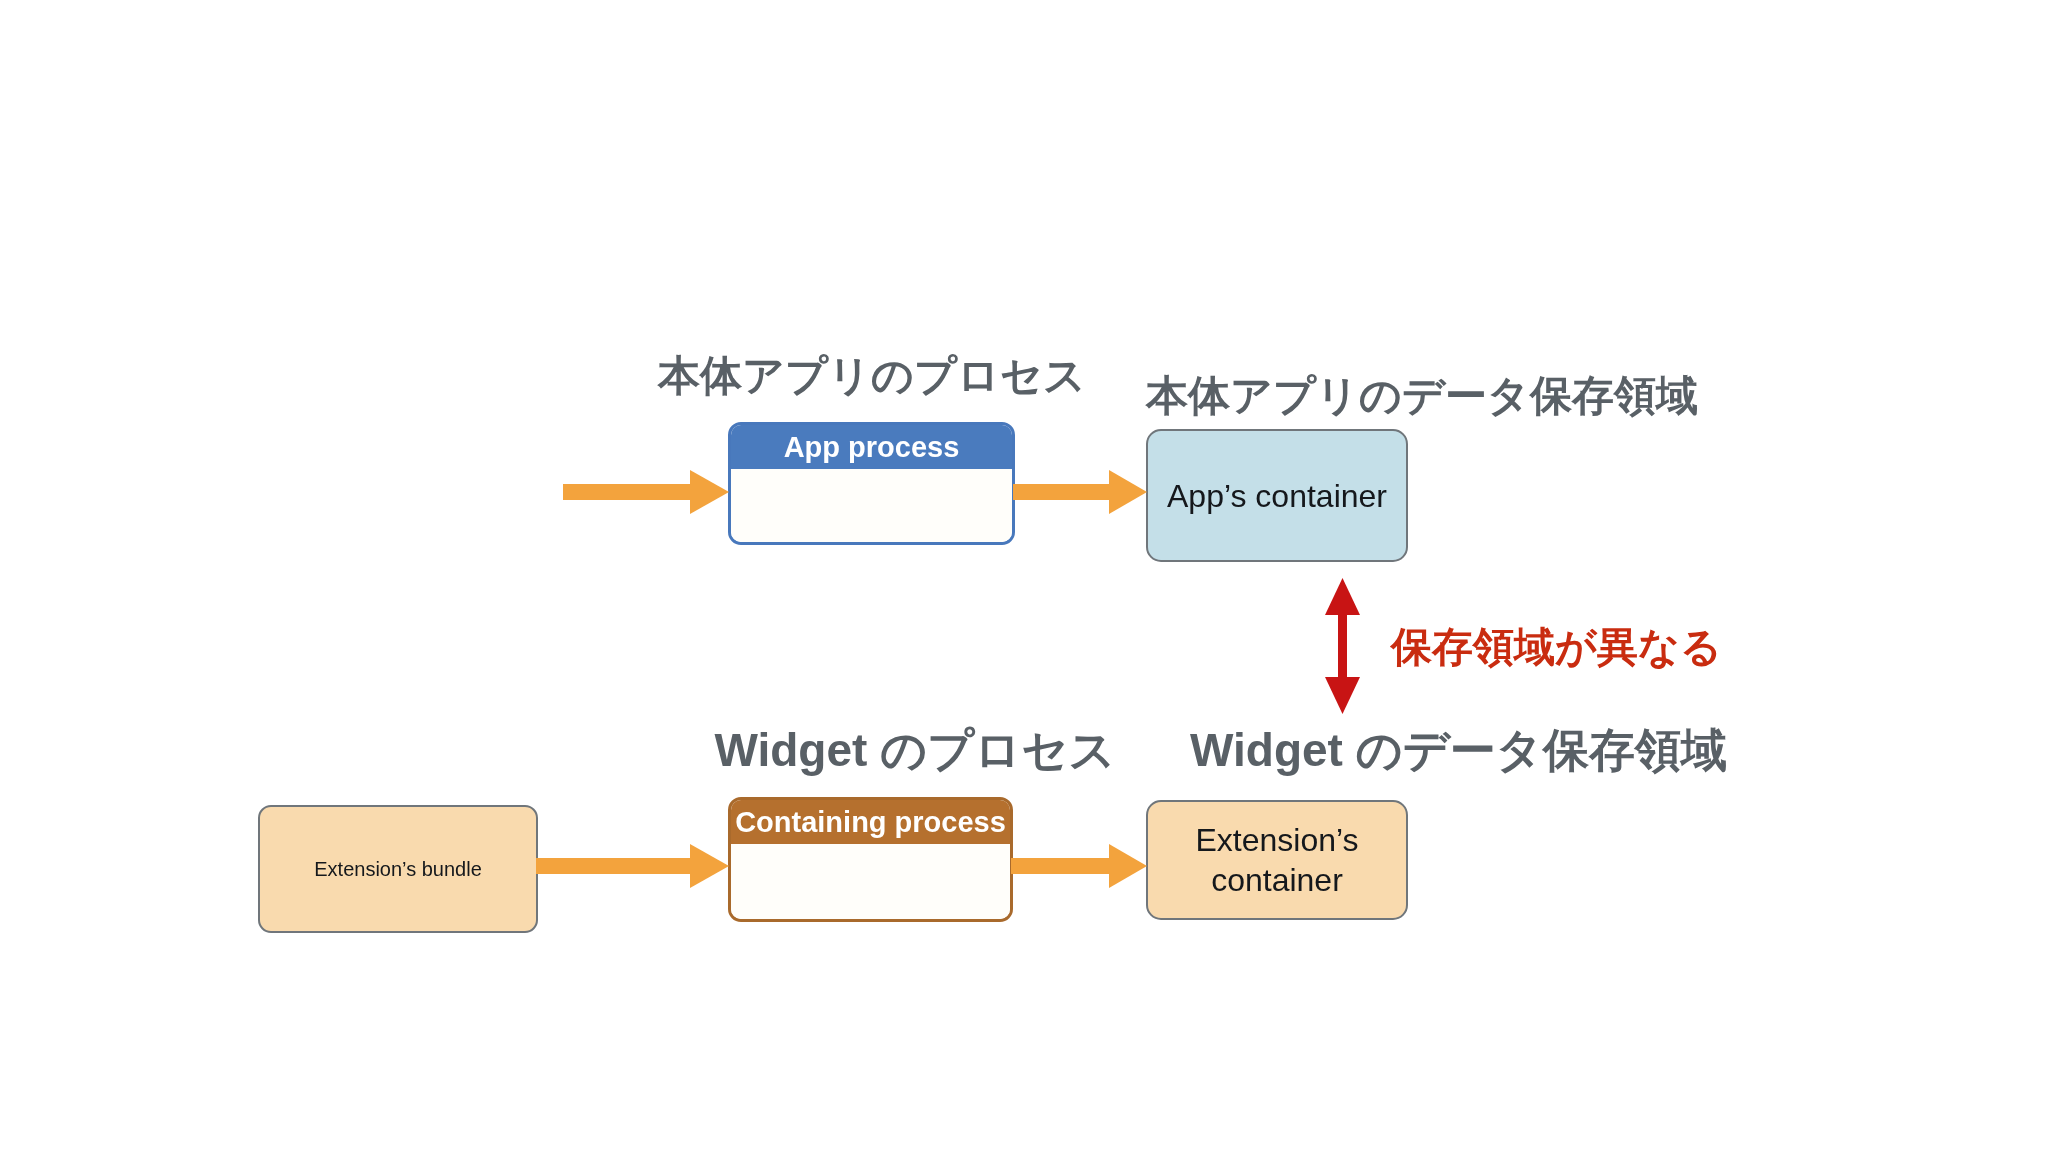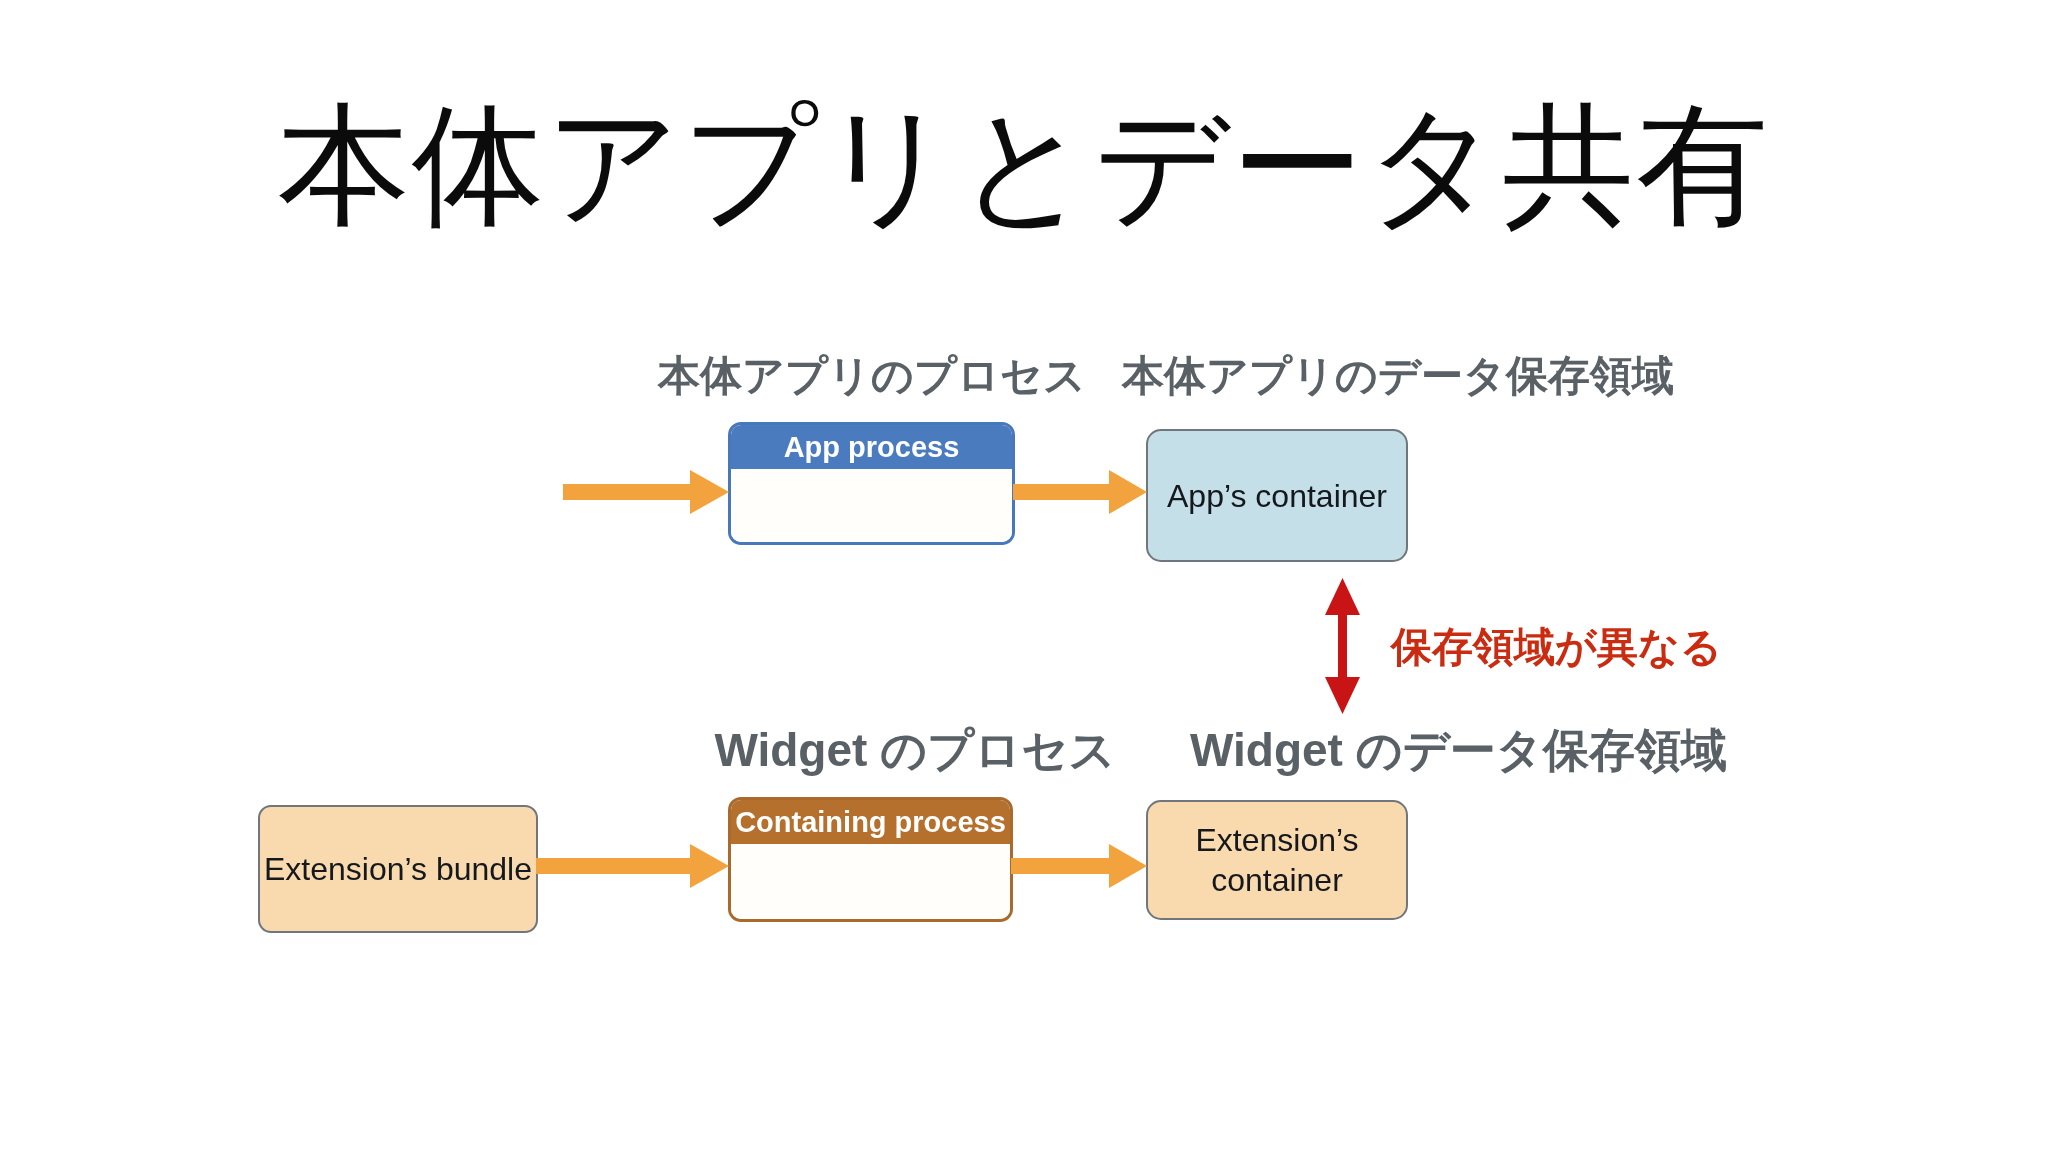--- a/index.html
+++ b/index.html
@@ -40,21 +40,21 @@
     text-align:center;
     font-size:28px; color:var(--box-text);
   }
   .bundle-box {
     position:absolute; left:258px; top:805px; width:280px; height:128px;
     background:var(--peach);
     border:2px solid var(--box-border-gray);
     border-radius:13px;
     box-sizing:border-box;
     display:flex; align-items:center; justify-content:center;
-    font-size:32px; color:var(--box-text);
+    font-size:20px; color:var(--box-text);
   }
 
   
   .process-box {
     position:absolute;
     border-radius:13px;
     box-sizing:border-box;
     overflow:hidden;
     display:flex; flex-direction:column;
   }
@@ -92,24 +92,23 @@
     font-size:41px; font-weight:700;
     color:var(--note-red);
     white-space:nowrap;
   }
 </style>
 </head>
 <body>
 
 <div class="slide">
 
-  <h1 class="slide-title">本体アプリとデータ共有</h1>
 
   <div class="caption row1 centered" style="left:872px;">本体アプリのプロセス</div>
-  <div class="caption row1" style="left:1122px;">本体アプリのデータ保存領域</div>
+  <div class="caption row1" style="left:1146px;margin-top:20px;">本体アプリのデータ保存領域</div>
 
   <div class="caption row2 centered" style="left:875px;">Widget のプロセス</div>
   <div class="caption row2" style="left:1150px;">Widget のデータ保存領域</div>
 
 
   <div class="bundle-box">
     <span>Extension’s bundle</span>
   </div>
 
   <div class="process-box blue">

